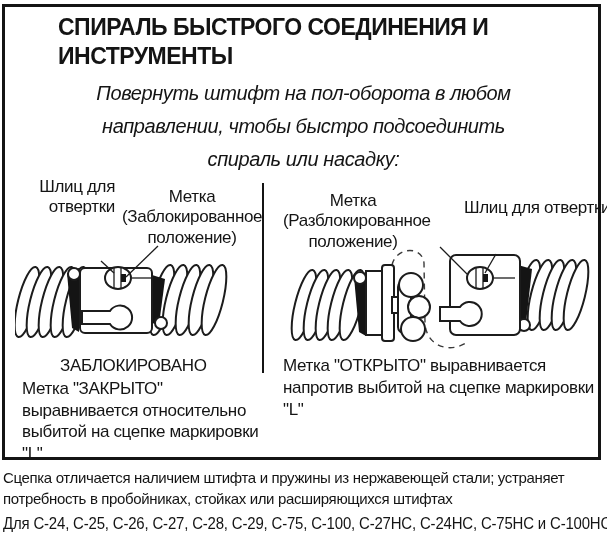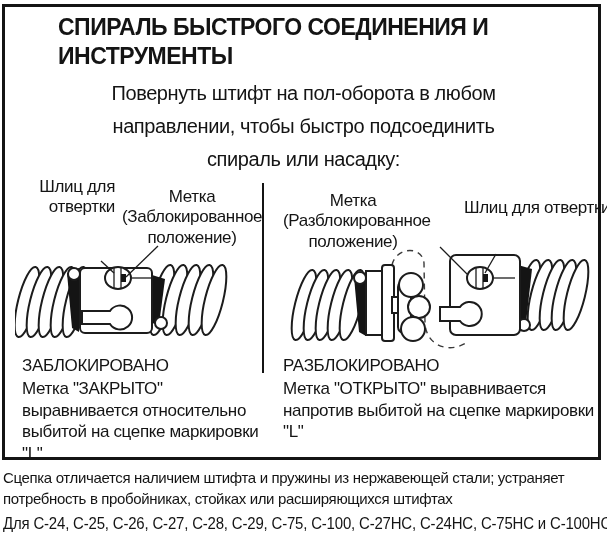--- a/index.html
+++ b/index.html
@@ -10,39 +10,39 @@
   .frame{
     position:absolute;left:2px;top:4px;width:599px;height:456px;
     border:3px solid #141414;box-sizing:border-box;background:#fff;
   }
   .title{
     position:absolute;top:13px;left:58px;width:491px;text-align:left;
     font-size:23px;font-weight:bold;line-height:1.28;letter-spacing:-0.5px;
   }
   .intro{
     position:absolute;top:77px;left:88px;width:431px;text-align:center;
-    font-size:20px;line-height:1.64;letter-spacing:-0.4px;
+    font-size:20px;line-height:1.64;letter-spacing:-0.4px;font-style:italic;
   }
   .divider{
     position:absolute;left:262px;top:183px;width:2px;height:190px;background:#141414;
   }
   .lbl{
     position:absolute;font-size:17px;line-height:1.2;letter-spacing:-0.35px;
   }
   .lbl-slot-left{left:23px;top:177px;width:92px;text-align:right;}
   .lbl-mark-left{left:122px;top:187px;width:140px;text-align:center;}
   .lbl-mark-right{left:283px;top:191px;width:140px;text-align:center;}
   .lbl-slot-right{left:464px;top:198px;width:140px;text-align:left;white-space:nowrap;}
   .diagram{position:absolute;}
   .diagram-locked{left:15px;top:235px;}
   .diagram-unlocked{left:288px;top:235px;}
   .status-block{
     position:absolute;font-size:17px;line-height:1.28;letter-spacing:-0.35px;
   }
-  .status-block .status{margin-bottom:1px;}
+  .status-block .status{margin-bottom:1px;margin-left:38px;}
   .locked-block{left:22px;top:355px;width:250px;}
   .unlocked-block{left:283px;top:355px;width:324px;}
   .footer-note{
     position:absolute;left:3px;top:467px;width:604px;
     font-size:15px;line-height:1.4;letter-spacing:-0.35px;
   }
   .footer-models{
     position:absolute;left:3px;top:514px;width:604px;
     font-size:17px;letter-spacing:-0.2px;white-space:nowrap;
     transform:scaleX(0.88);transform-origin:0 0;
@@ -141,18 +141,17 @@
   <line class="thin" x1="152" y1="12" x2="180" y2="40"></line>
   <line class="thin" x1="208" y1="19" x2="197" y2="38"></line>
 </svg>
 
 <div class="status-block locked-block">
   <div class="status">ЗАБЛОКИРОВАНО</div>
   <div class="desc">Метка "ЗАКРЫТО" выравнивается относительно выбитой на сцепке маркировки "L"</div>
 </div>
 
 <div class="status-block unlocked-block">
-  <div class="status">РАЗБЛОКИРОВАНО</div>
   <div class="desc">Метка "ОТКРЫТО" выравнивается напротив выбитой на сцепке маркировки "L"</div>
 </div>
 
 <div class="footer-note">Сцепка отличается наличием штифта и пружины из нержавеющей стали; устраняет потребность в пробойниках, стойках или расширяющихся штифтах</div>
 <div class="footer-models">Для С-24, С-25, С-26, С-27, С-28, С-29, С-75, С-100, С-27НС, С-24НС, С-75НС и С-100НС</div>
 
 </body></html>

